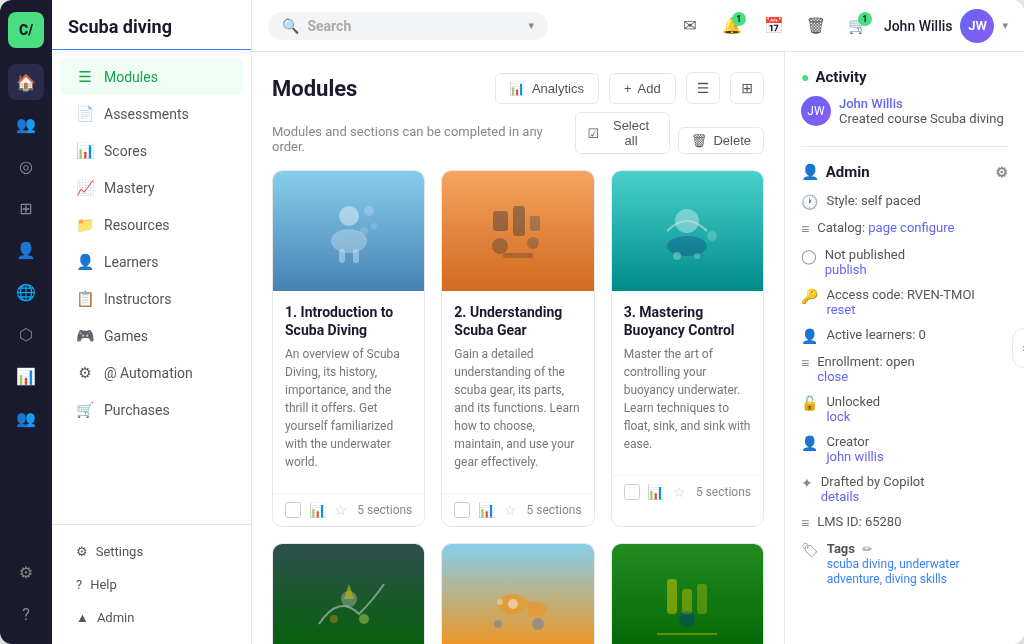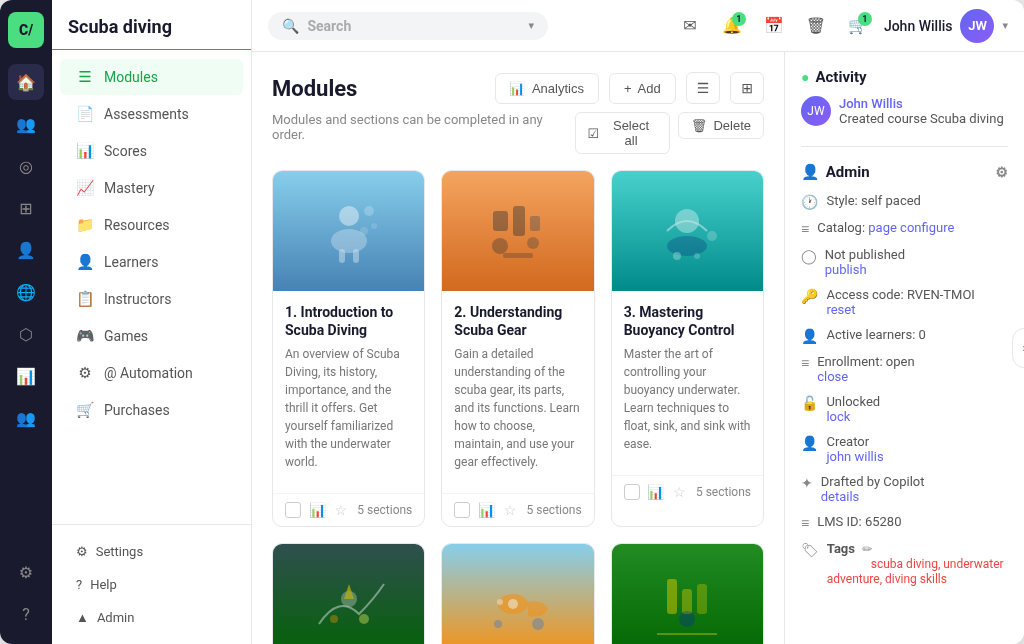--- a/index.html
+++ b/index.html
@@ -237,21 +237,21 @@
       padding: 7px 10px;
       border: 1px solid #e5e7eb;
       border-radius: 6px;
       background: #fff;
       color: #555;
       font-size: 14px;
       cursor: pointer;
     }
     .modules-subheader {
       display: flex;
-      align-items: flex-start;
+      align-items: flex-end;
       margin-bottom: 16px;
     }
     .modules-desc {
       font-size: 13px;
       color: #888;
     }
     .btn-select-all {
       display: flex;
       align-items: center;
       gap: 6px;
@@ -774,20 +774,20 @@
             <span class="admin-row-icon">≡</span>
             <div class="admin-row-content">LMS ID: 65280</div>
           </div>
 
           <div class="admin-row">
             <span class="admin-row-icon">🏷</span>
             <div class="admin-row-content">
               <span style="font-weight:700;">Tags</span>
               <span style="font-size:12px;color:#888;margin-left:4px;cursor:pointer;">✏</span>
               <br>
-              <span style="font-size:12px;color:#ef4444;margin-left:44px;">scuba diving, underwater adventure, diving skills</span>
+              <span style="font-size:12px;color:#3b82f6;">scuba diving, underwater adventure, diving skills</span>
             </div>
           </div>
         </div>
       </div>
     </div>
   </div>
 </div>
 
 </body></html>

